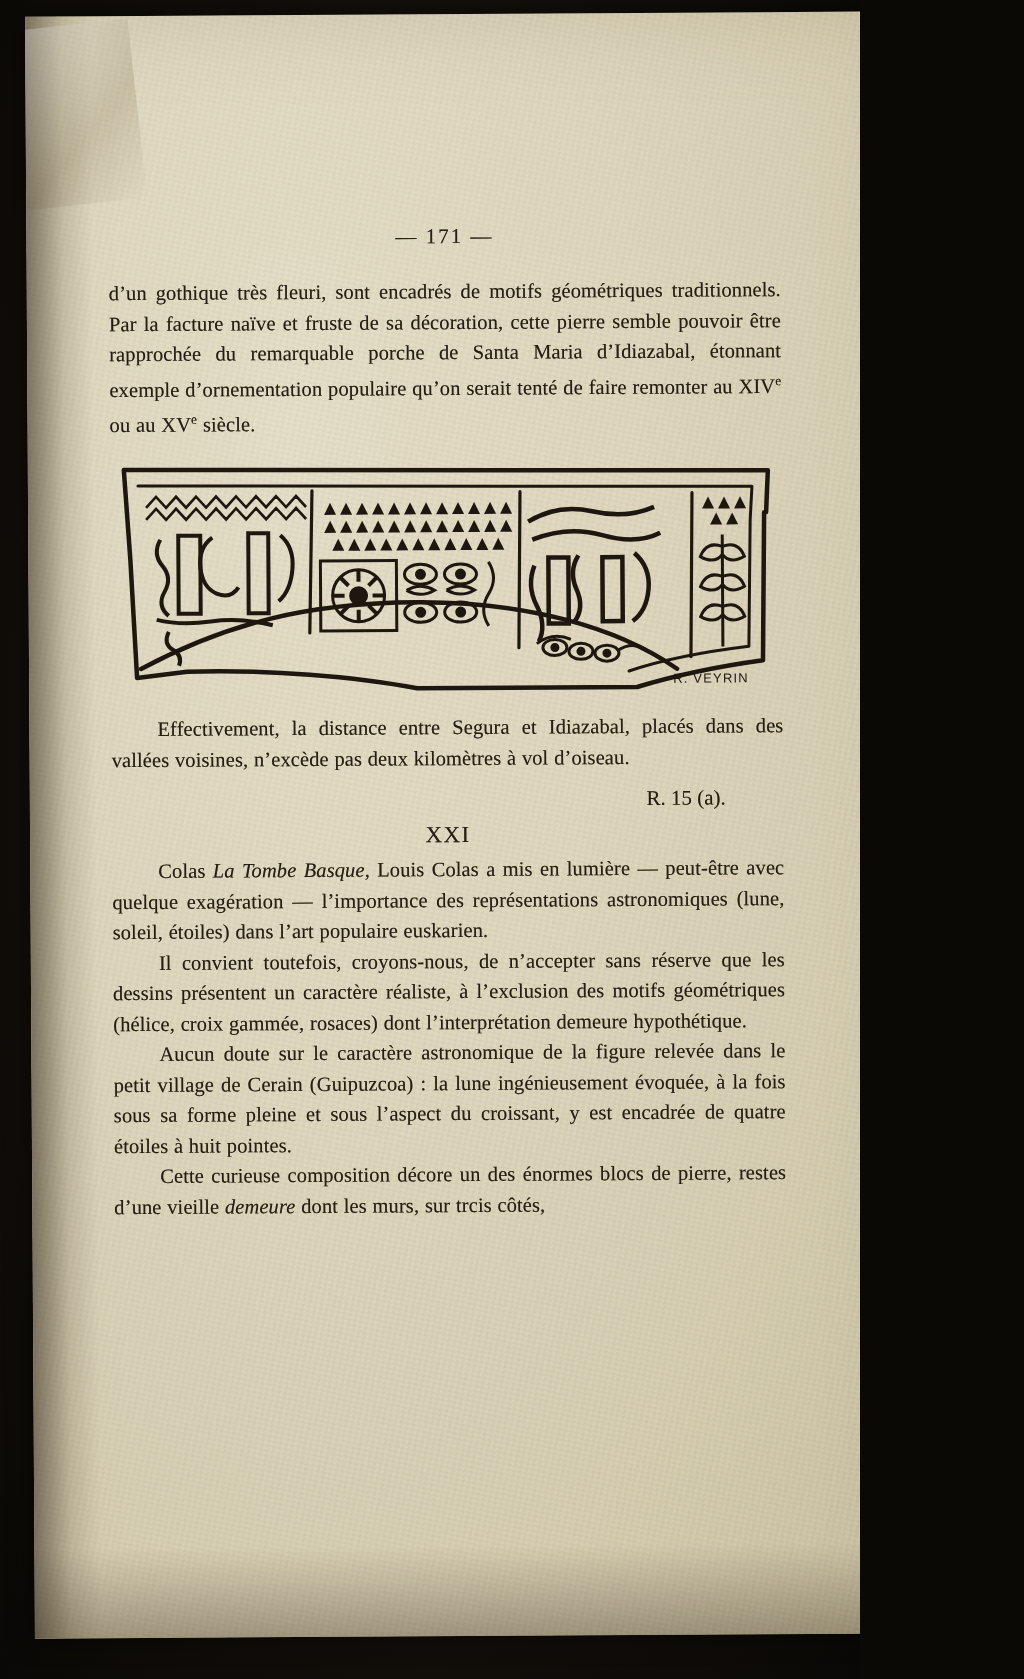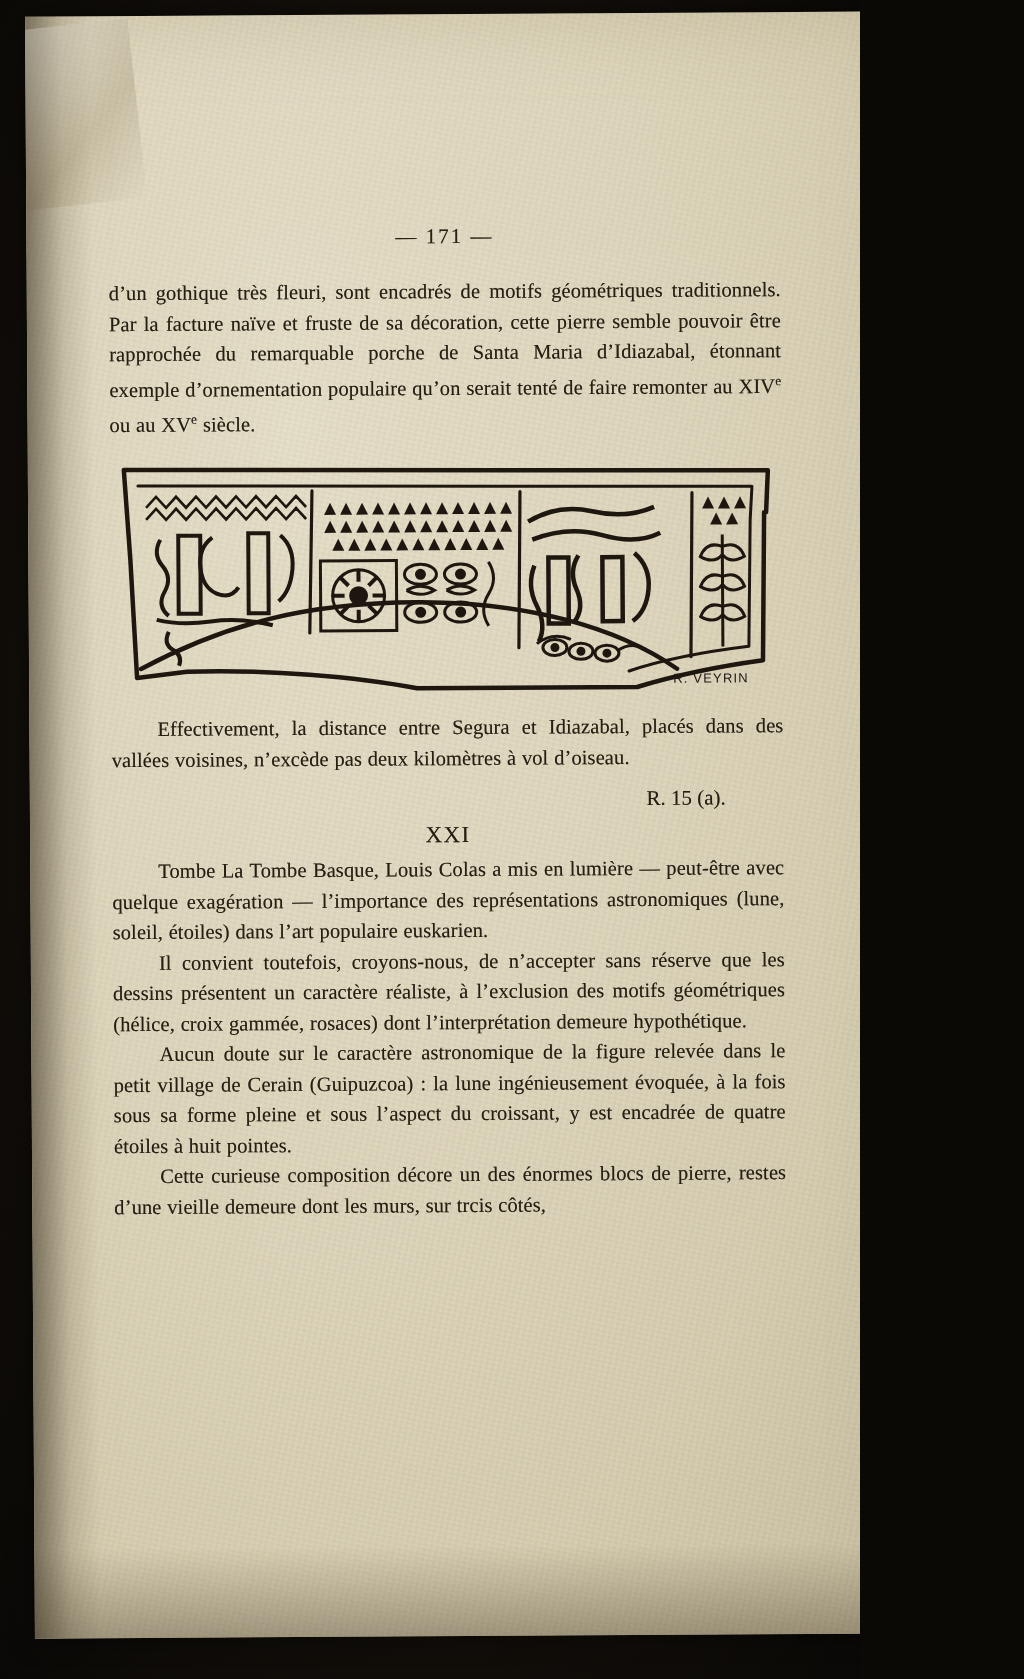--- a/index.html
+++ b/index.html
@@ -120,21 +120,21 @@
     margin: 0;
     color: #251e13;
     font-family: "Liberation Serif", serif;
     letter-spacing: .1px;
     word-spacing: .5px;
   }
   p.first { margin-top: 27px; }
   p.ind { text-indent: 46px; }
 
   .sup { font-size: .66em; vertical-align: super; }
-  .ital { }
+  .ital { font-style: italic; }
 
   
   .figure-wrap {
     margin-top: 24px;
     margin-left: 6px;
     width: 660px;
     height: 250px;
     position: relative;
   }
   .figure-wrap svg { display: block; }
@@ -319,21 +319,21 @@
           <text x="556" y="222" font-family="Liberation Sans, sans-serif" font-size="13" fill="#1d1710" letter-spacing="1.2">R. VEYRIN</text>
         </svg>
       </div>
 
       <p class="body ind inky afterfig">Effectivement, la distance entre Segura et Idiazabal, placés dans des vallées voisines, n’excède pas deux kilomètres à vol d’oiseau.</p>
 
       <p class="ref inky">R. 15 (a).</p>
 
       <div class="section-num inky">XXI</div>
 
-      <p class="body ind inky"><span>Tombe </span><span class="ital">La Tombe Basque</span><span>, Louis Colas a mis en lumière — peut-être avec quelque exagération — l’importance des représentations astronomiques (lune, soleil, étoiles) dans l’art populaire euskarien.</span></p>
+      <p class="body ind inky"><span>Colas </span><span class="ital">La Tombe Basque</span><span>, Louis Colas a mis en lumière — peut-être avec quelque exagération — l’importance des représentations astronomiques (lune, soleil, étoiles) dans l’art populaire euskarien.</span></p>
 
       <p class="body ind inky">Il convient toutefois, croyons-nous, de n’accepter sans réserve que les dessins présentent un caractère réaliste, à l’exclusion des motifs géométriques (hélice, croix gammée, rosaces) dont l’interprétation demeure hypothétique.</p>
 
       <p class="body ind inky">Aucun doute sur le caractère astronomique de la figure relevée dans le petit village de Cerain (Guipuzcoa) : la lune ingénieusement évoquée, à la fois sous sa forme pleine et sous l’aspect du croissant, y est encadrée de quatre étoiles à huit pointes.</p>
 
       <p class="body ind inky"><span>Cette curieuse composition décore un des énormes blocs de pierre, restes d’une vieille </span><span class="ital">demeure</span><span> dont les murs, sur trcis côtés,</span></p>
 
     </div>
   </div>
 </div>

